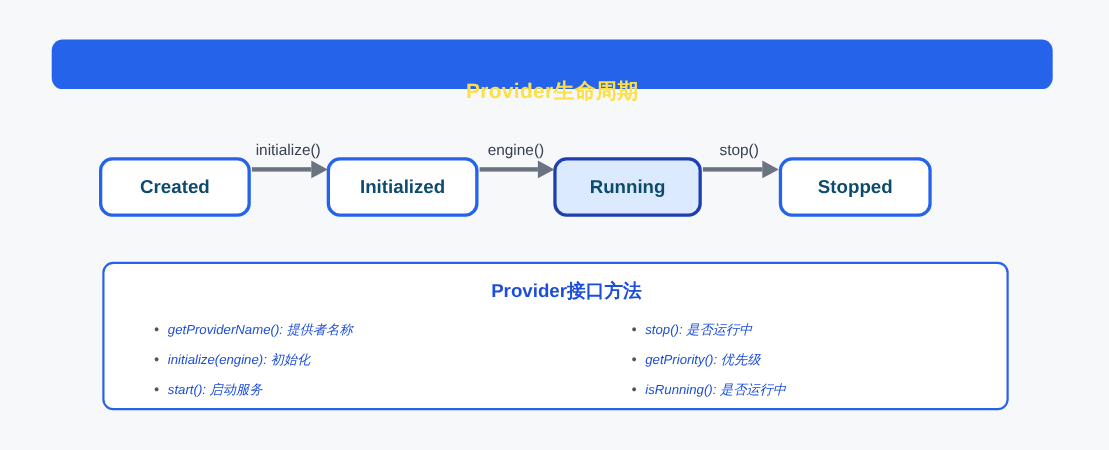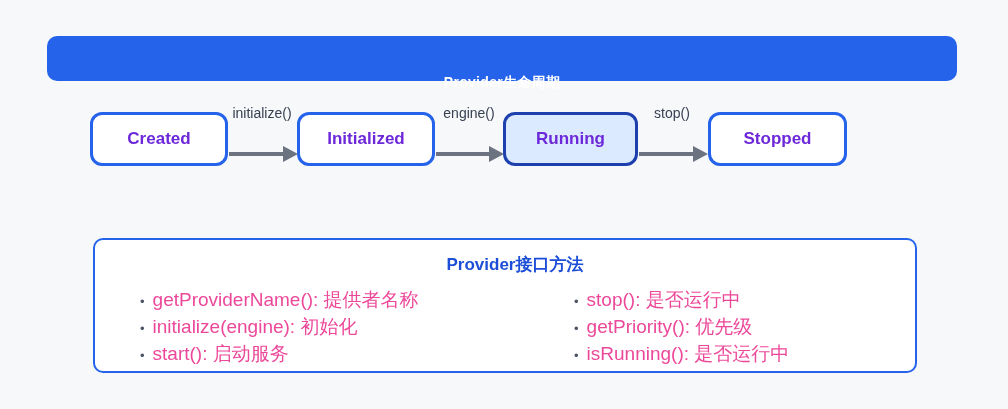--- a/index.html
+++ b/index.html
@@ -15,36 +15,36 @@
   
   .header-bar {
     position: absolute;
     left: 47px; top: 36px;
     width: 910px; height: 45px;
     background: #2563eb;
     border-radius: 10px;
     display: flex; align-items: center; justify-content: center;
   }
   .header-bar .title {
-    color: #ffffff;
-    font-size: 14px;
+    color: #fde047;
+    font-size: 19px;
     font-weight: bold;
     letter-spacing: 0.3px;
     margin-top: 48px;
   }
 
   
   .state-box {
     position: absolute;
-    top: 112px; height: 54px;
+    top: 143px; height: 54px;
     background: #ffffff;
     border: 3px solid #2563eb;
     border-radius: 12px;
     display: flex; align-items: center; justify-content: center;
-    color: #6d28d9;
+    color: #0c4a6e;
     font-size: 17px;
     font-weight: bold;
   }
   .state-box.active {
     background: #dbeafe;
     border-color: #1e40af;
     justify-content: center;
   }
   .state-created     { left: 90px;  width: 138px; }
   .state-initialized { left: 297px; width: 138px; }
@@ -67,21 +67,21 @@
   }
   .a1 .arrow-line { left: 229px; width: 54px; }
   .a1 .arrow-head { left: 283px; }
   .a2 .arrow-line { left: 436px; width: 53px; }
   .a2 .arrow-head { left: 489px; }
   .a3 .arrow-line { left: 639px; width: 54px; }
   .a3 .arrow-head { left: 693px; }
 
   .transition-label {
     position: absolute;
-    top: 105px;
+    top: 128px;
     transform: translateX(-50%);
     font-size: 14px;
     color: #374151;
     white-space: nowrap;
   }
   .t1 { left: 262px; }
   .t2 { left: 469px; }
   .t3 { left: 672px; }
 
   
@@ -105,23 +105,24 @@
   .method-list {
     position: absolute;
     top: 46px;
     list-style: none;
   }
   .method-list.left  { left: 45px; }
   .method-list.right { left: 479px; }
   .method-list li {
     height: 27px;
     line-height: 27px;
-    font-size: 19px;
-    color: #ec4899;
+    font-size: 12px;
+    color: #1d4ed8;
     white-space: nowrap;
+    font-style: italic;
   }
   .method-list li::before {
     content: "\2022";
     color: #4b5563;
     margin-right: 8px;
     font-size: 13px;
   }
 </style>
 </head>
 <body>

